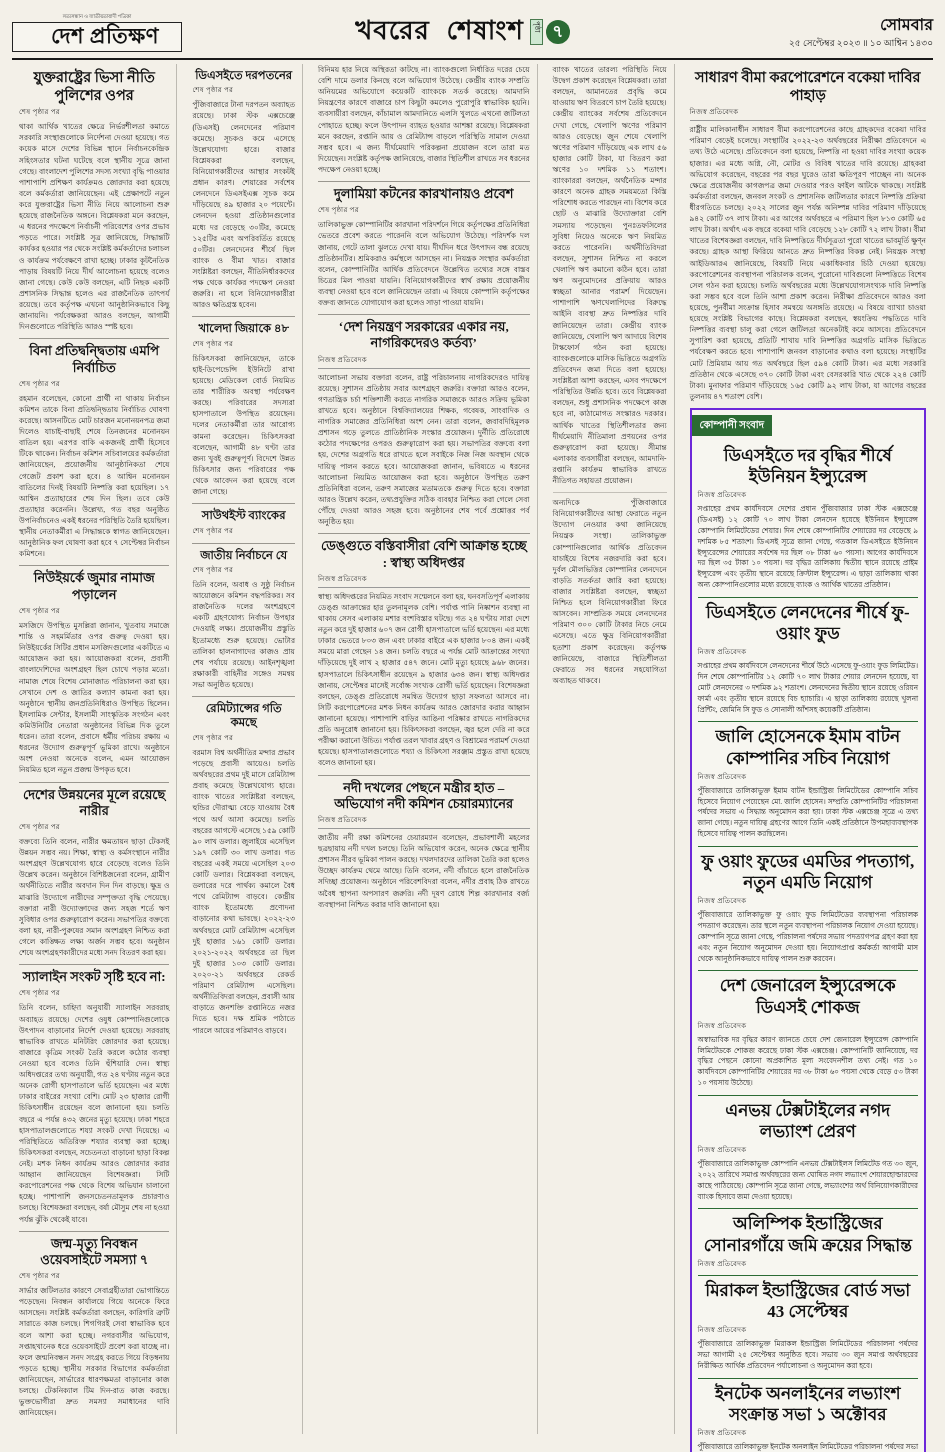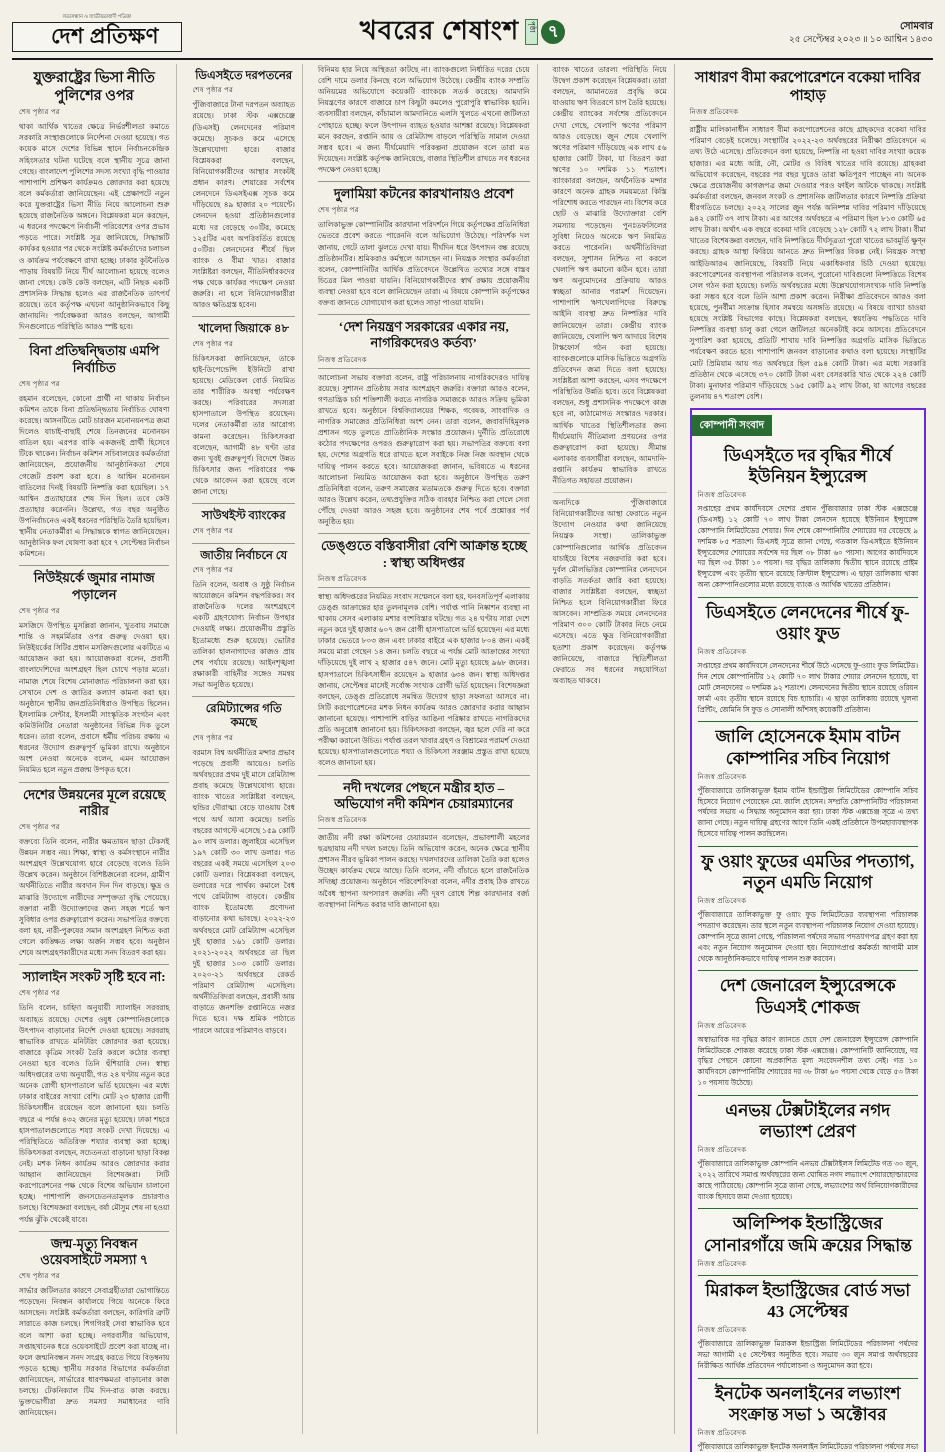--- a/index.html
+++ b/index.html
@@ -32,36 +32,36 @@
     border:1px solid #222;
     padding:3px 4px 4px 20px;
     text-align:center;
     background:#f7f5ef;
   }
   .logo-tag{font-size:5px;text-align:center;color:#444;margin-bottom:1px;}
   .center-title{
     flex:1;display:flex;align-items:center;justify-content:center;gap:6px;
   }
   .center-title .big{
-    font-size:26px;font-weight:bold;letter-spacing:1px;
+    font-size:26px;font-weight:bold;letter-spacing:1px;font-family:Liberation Mono, monospace;
   }
   .pagebadge{
     display:flex;align-items:center;gap:3px;
   }
   .pagebadge .plabel{
     background:#cfe8d2;border:1px solid #4a7a4f;font-size:7px;padding:1px 2px;
     writing-mode:vertical-rl;text-orientation:mixed;height:22px;line-height:1;
   }
   .pagebadge .pnum{
     background:#2b6b34;color:#fff;font-size:17px;font-weight:bold;
     width:24px;height:24px;border-radius:50%;
     display:flex;align-items:center;justify-content:center;
   }
   .date-wrap{width:190px;text-align:right;font-size:9px;line-height:1.5;}
-  .date-wrap .day{font-size:10px;font-weight:bold;}
+  .date-wrap .day{font-size:16px;font-weight:bold;}
 
   
   .cols{
     display:flex;
     gap:8px;
     height:1370px;
   }
   .col{
     padding:0 7px;
     box-sizing:border-box;

